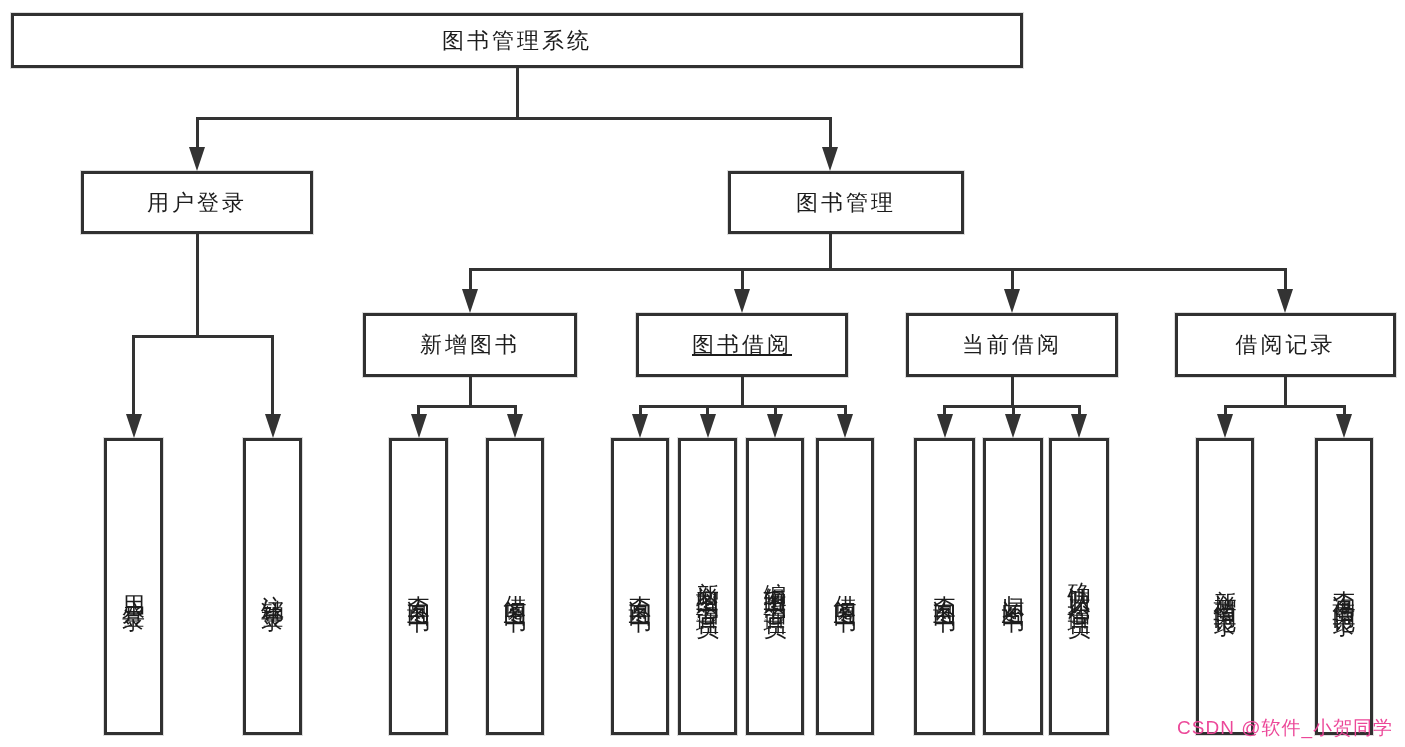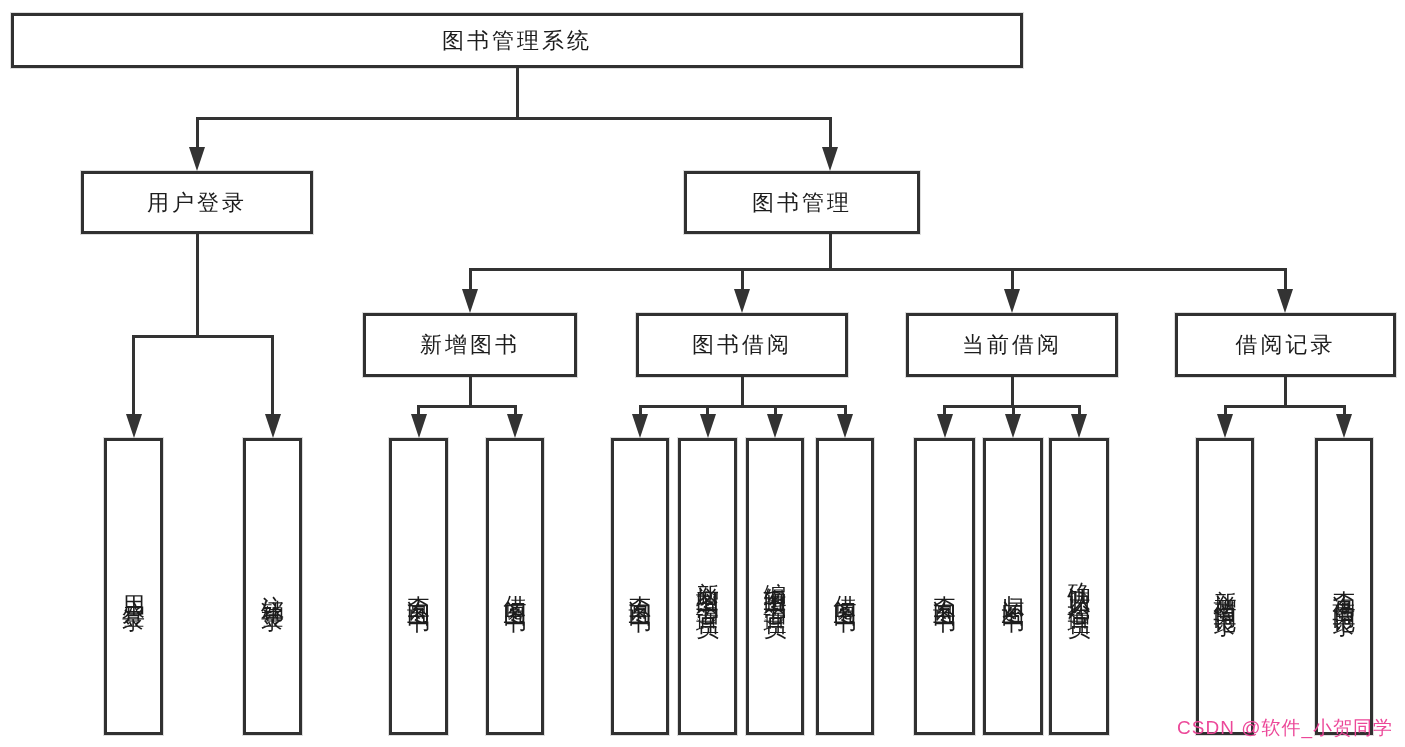--- a/index.html
+++ b/index.html
@@ -70,25 +70,25 @@
 </style>
 </head>
 <body>
 
 <div id="canvas">
 
   <div class="node" style="left:11px; top:13px; width:1012px; height:55px;">图书管理系统</div>
 
   <div class="node" style="left:81px; top:171px; width:232px; height:63px;">用户登录</div>
 
-  <div class="node" style="left:684px; top:171px; width:236px; height:63px;">图书管理</div>
+  <div class="node" style="left:728px; top:171px; width:236px; height:63px;">图书管理</div>
 
   <div class="node" style="left:363px; top:313px; width:214px; height:64px;">新增图书</div>
 
-  <div class="node" style="left:636px; top:313px; width:212px; height:64px;">图书借阅</div>
+  <div class="node" style="left:636px; top:313px; width:212px; height:64px;text-decoration:underline;">图书借阅</div>
 
   <div class="node" style="left:906px; top:313px; width:212px; height:64px;">当前借阅</div>
 
   <div class="node" style="left:1175px; top:313px; width:221px; height:64px;">借阅记录</div>
 
   <div class="leaf" style="left:104px; width:59px;">
     <span>用户登录</span>
   </div>
   <div class="leaf" style="left:243px; width:59px;">
     <span>注销登录</span>

